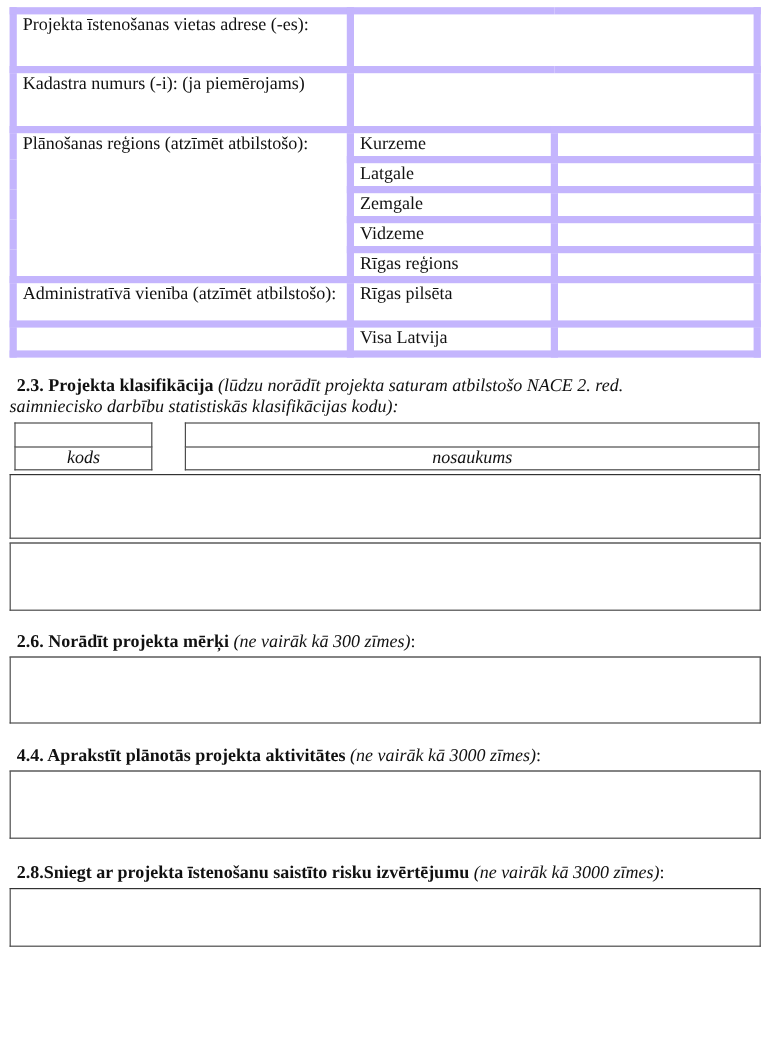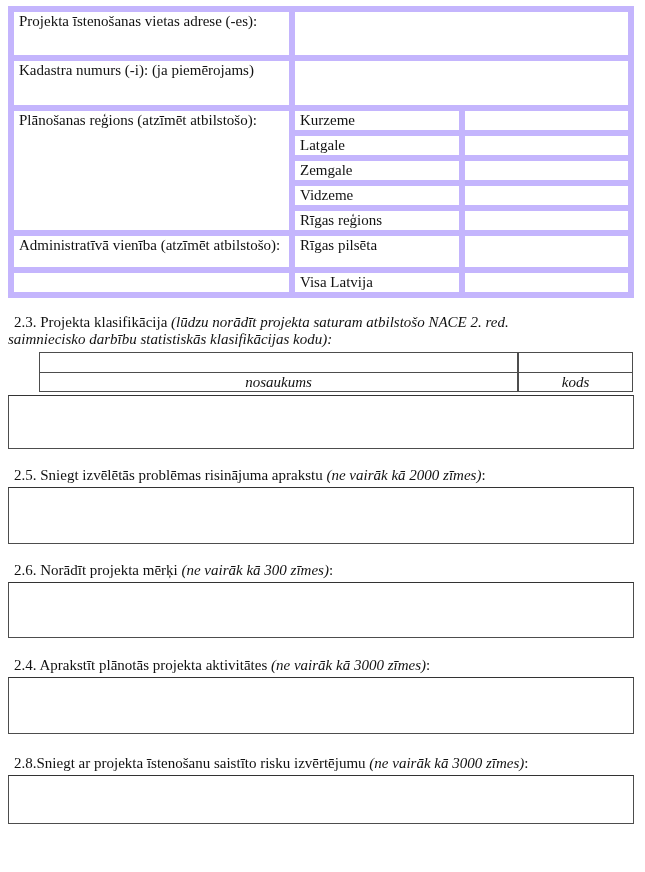--- a/index.html
+++ b/index.html
@@ -6,21 +6,21 @@
   html,body { background:#fff; }
   body {
     width:645px; height:872px; overflow:hidden;
     font-family:"Liberation Serif","DejaVu Serif",serif;
     font-size:15px; line-height:17px; color:#111;
   }
   .page { padding:6px 11px 0 8px; }
 
   
   .hd { text-align:justify; text-indent:6px; margin-top:0; }
-  .hd .b { font-weight:normal; }
+  .hd .b { font-weight:bold; }
   .hd .i { font-style:italic; }
   .hd-22 { font-weight:bold; font-size:15.5px; margin:4px 0 4px 0; text-indent:6px; }
 
   
   table { border-collapse:collapse; table-layout:fixed; }
   .t22 { width:626px; border:2px solid #2b2b2b; }
   .t22 td { border:6px solid #c4b5fd; vertical-align:top; padding:1px 4px 1px 5px; }
   .t22 .c-lbl { width:281px; }
   .t22 .c-opt { width:237px;margin-left:20px; }
   .t22 .c-chk { width:106px; }
@@ -103,49 +103,48 @@
       <td class="c-lbl"></td>
       <td class="c-opt">Visa Latvija</td>
       <td class="c-chk"></td>
     </tr>
   </tbody>
     </table>
 
   <p class="hd mt23"><span class="b">2.3. Projekta klasifikācija </span><span class="i">(lūdzu norādīt projekta saturam atbilstošo NACE 2. red. saimniecisko darbību statistiskās klasifikācijas kodu):</span></p>
 
   <div class="row23">
+    <table class="t23 t-kods">
+      <tbody>
+          <tr class="r-in">
+        <td></td>
+      </tr>
+      <tr class="r-lab">
+        <td>kods</td>
+      </tr>
+    </tbody>
+      </table>
     <table class="t23 t-nosaukums">
       <tbody>
           <tr class="r-in">
         <td></td>
       </tr>
       <tr class="r-lab">
         <td>nosaukums</td>
       </tr>
     </tbody>
       </table>
-    <table class="t23 t-kods">
-      <tbody>
-          <tr class="r-in">
-        <td></td>
-      </tr>
-      <tr class="r-lab">
-        <td>kods</td>
-      </tr>
-    </tbody>
-      </table>
   </div>
 
   <div class="inputbox bx-24"></div>
 
-  <p class="hd mt25"><span class="b">2.5. Sniegt izvēlētās problēmas risinājuma aprakstu </span><span class="i">(ne vairāk kā 2000 zīmes)</span><span>:</span></p>
   <div class="inputbox bx-25"></div>
 
   <p class="hd mt26"><span class="b">2.6. Norādīt projekta mērķi </span><span class="i">(ne vairāk kā 300 zīmes)</span><span>:</span></p>
   <div class="inputbox bx-26"></div>
 
-  <p class="hd mt27"><span class="b">2.4. Aprakstīt plānotās projekta aktivitātes </span><span class="i">(ne vairāk kā 3000 zīmes)</span><span>:</span></p>
+  <p class="hd mt27"><span class="b">4.4. Aprakstīt plānotās projekta aktivitātes </span><span class="i">(ne vairāk kā 3000 zīmes)</span><span>:</span></p>
   <div class="inputbox bx-27"></div>
 
   <p class="hd mt28"><span class="b">2.8.Sniegt ar projekta īstenošanu saistīto risku izvērtējumu </span><span class="i">(ne vairāk kā 3000 zīmes)</span><span>:</span></p>
   <div class="inputbox bx-28"></div>
 
 </div>
 
 </body></html>

